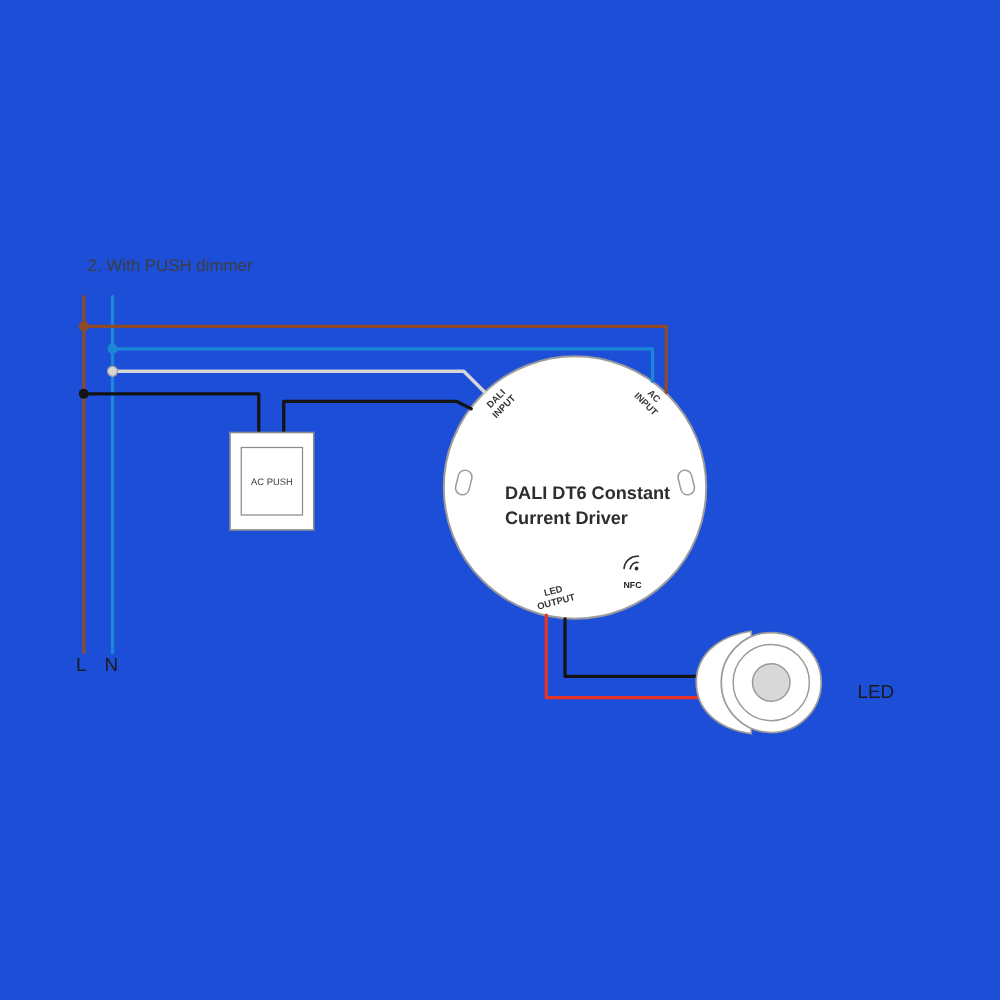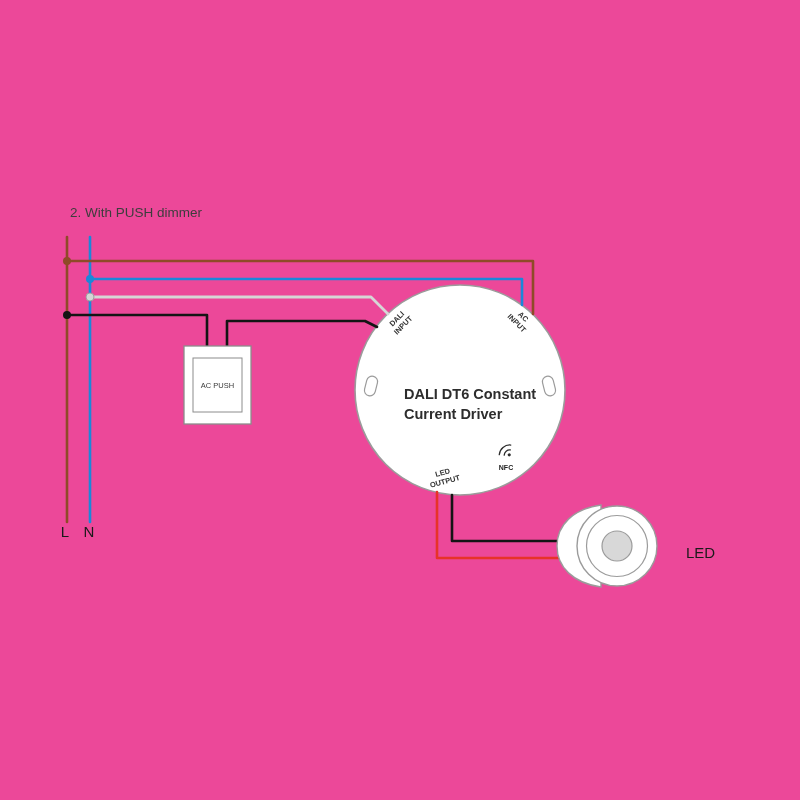--- a/index.html
+++ b/index.html
@@ -7,21 +7,21 @@
     padding: 0;
     background: #ffffff;
     width: 800px;
     height: 800px;
     overflow: hidden;
   }
   .canvas {
     position: relative;
     width: 800px;
     height: 800px;
-    background: #ec4899;
+    background: #1d4ed8;
   }
   svg text {
     font-family: "Liberation Sans", sans-serif;
   }
   .title-text   { font-size: 13.5px; fill: #3d3d3d; }
   .terminal-label { font-size: 15px; fill: #1a1a1a; }
   .driver-title { font-size: 14.5px; font-weight: bold; fill: #2d2d2d; }
   .port-label   { font-size: 7.5px; font-weight: bold; fill: #333333; }
   .push-label   { font-size: 7.5px; fill: #3a3a3a; }
   .nfc-text     { font-size: 7px; font-weight: bold; fill: #222222; }

